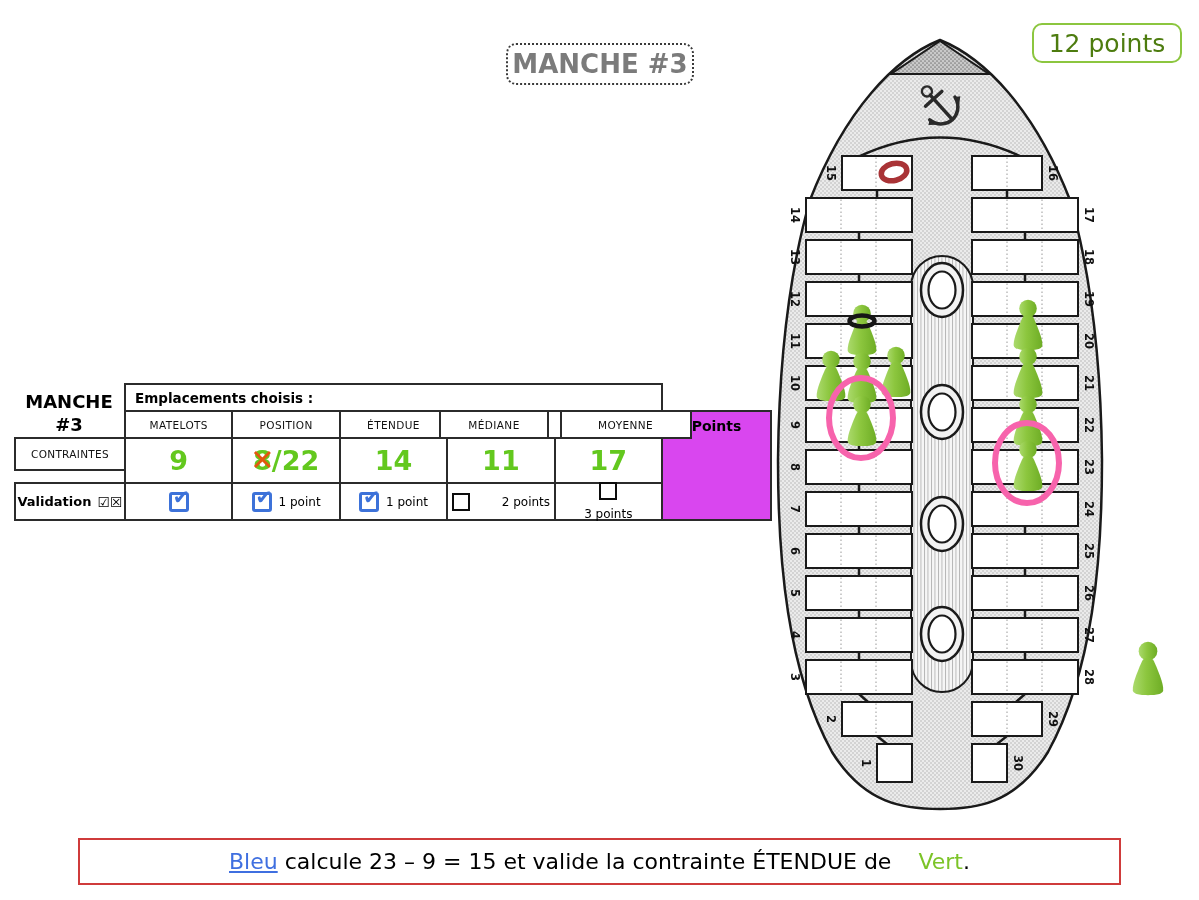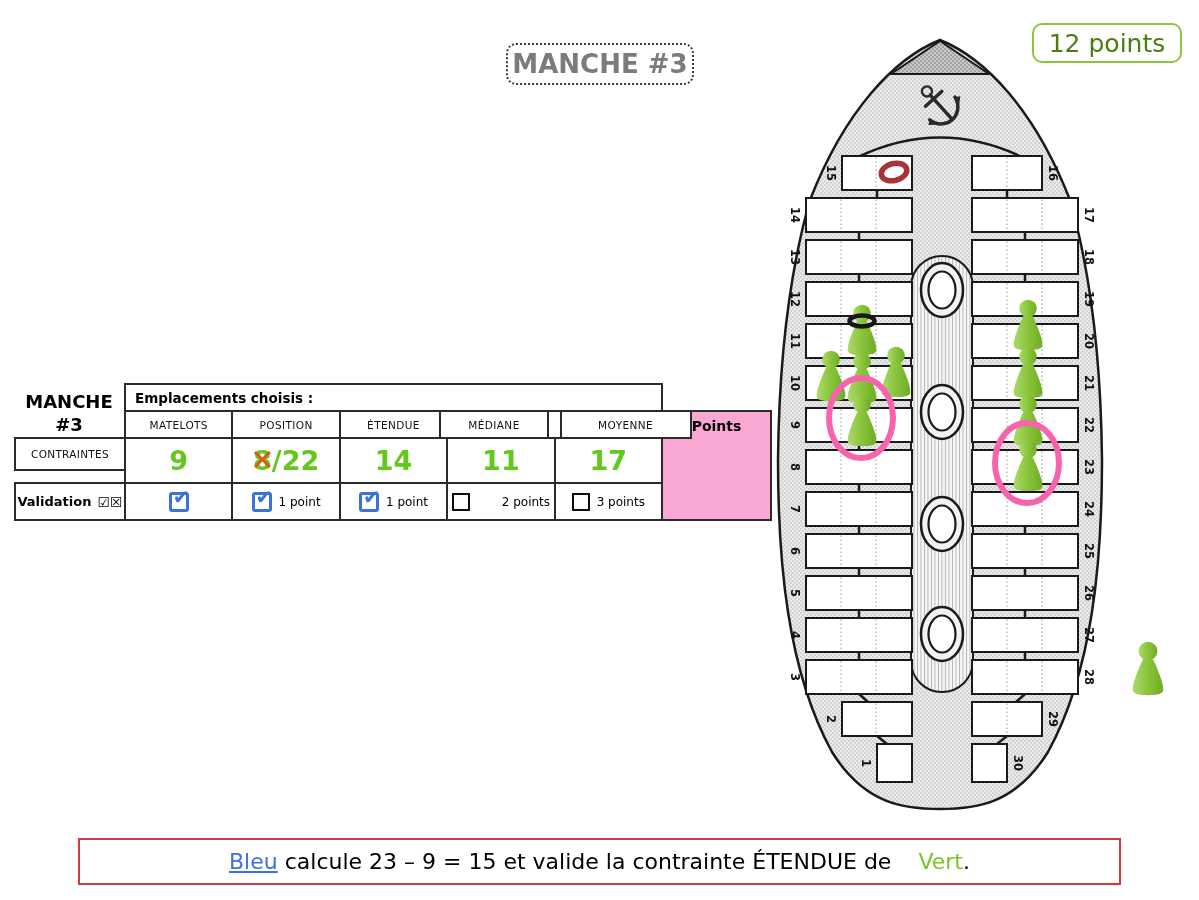--- a/index.html
+++ b/index.html
@@ -5,21 +5,21 @@
   *{margin:0;padding:0;box-sizing:border-box}
   html,body{width:1199px;height:900px;background:#fff;font-family:"DejaVu Sans",sans-serif;position:relative;overflow:hidden}
   .abs{position:absolute}
   .title-box{left:506px;top:43px;width:188px;height:42px;border:2px dotted #3a3a3a;border-radius:10px;
              color:#7b7b7b;font-size:26px;font-weight:bold;display:flex;align-items:center;justify-content:center;background:#fff}
   .badge{left:1032px;top:23px;width:150px;height:40px;border:2.5px solid #8CC63F;border-radius:10px;
          color:#4d7c0f;font-size:25px;display:flex;align-items:center;justify-content:center;background:#fff}
   .round-label{left:14px;top:390px;width:110px;text-align:center;font-weight:bold;font-size:18px;line-height:23px;color:#000}
   .cell{position:absolute;border:2px solid #2b2b2b;background:#fff;display:flex;align-items:center;justify-content:center}
   .emplacements{justify-content:flex-start;padding-left:9px;font-weight:bold;font-size:13.5px;color:#000}
-  .points-col{background:#f9a8d4;align-items:flex-start;font-weight:bold;font-size:14px;padding-top:6px}
+  .points-col{background:#d946ef;align-items:flex-start;font-weight:bold;font-size:14px;padding-top:6px}
   .colhead{font-size:10.5px;letter-spacing:.4px;color:#111}
   .rowlabel{font-size:10.5px;letter-spacing:.3px;color:#111}
   .vallabel{font-weight:bold;font-size:13px;gap:6px}
   .vglyphs{font-size:14px;font-weight:normal}
   .cval{font-size:27px;font-weight:bold}
   .struck{position:relative;display:inline-block}
   .struck::after{content:"✕";position:absolute;left:50%;top:50%;transform:translate(-50%,-54%);
                  font-size:29px;font-weight:bold;color:var(--strike,#E2570F)}
   .vcell{gap:7px;font-size:12px;color:#000}
   .cb{flex:none;background:#fff}
@@ -94,21 +94,21 @@
       <span>1 point</span>
     </div>
     <div class="cell vcell" style="left: 338.8px; top: 482px; width: 109.4px; height: 39px;">
       <span class="cb checked"></span>
       <span>1 point</span>
     </div>
     <div class="cell vcell" style="left: 446.2px; top: 482px; width: 109.4px; height: 39px; gap: 32px;">
       <span class="cb empty"></span>
       <span>2 points</span>
     </div>
-    <div class="cell vcell" style="left: 553.6px; top: 482px; width: 109.4px; height: 39px;">
+    <div class="cell vcell" style="left: 553.6px; top: 482px; width: 109.4px; height: 39px; flex-direction: column;">
       <span class="cb empty"></span>
       <span>3 points</span>
     </div>
   </div>
 
 <svg id="boat" class="abs" width="420" height="790" viewBox="760 30 420 790">
   <defs>
     <pattern id="stip" width="4" height="4" patternUnits="userSpaceOnUse">
       <rect width="4" height="4" fill="#ebebeb"></rect>
       <circle cx="1" cy="1" r="0.75" fill="#b0b0b0"></circle>

